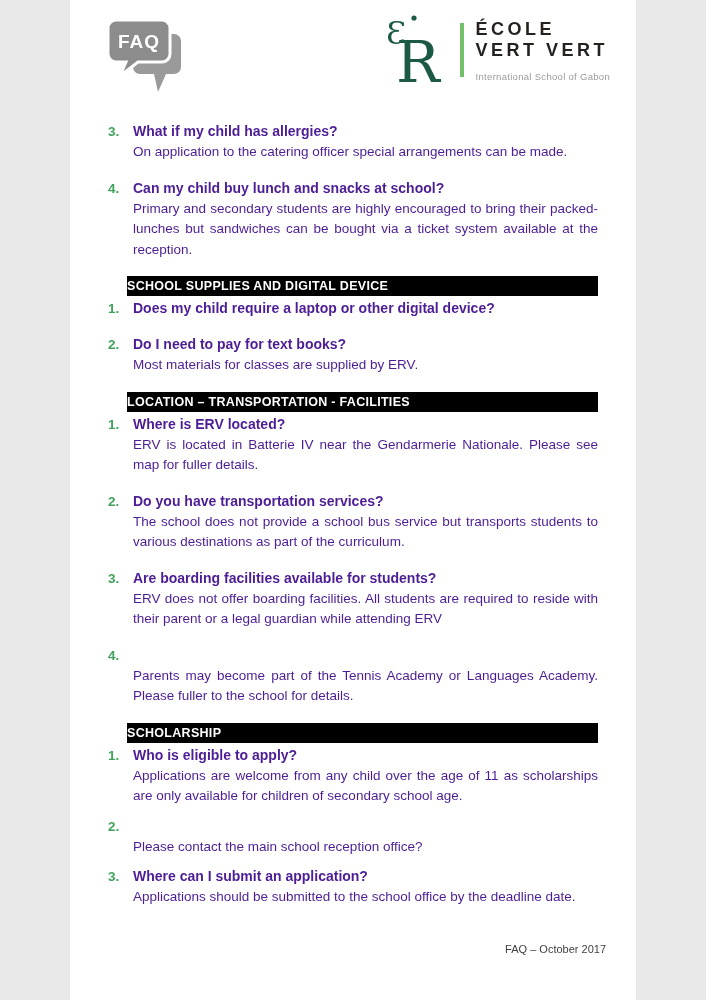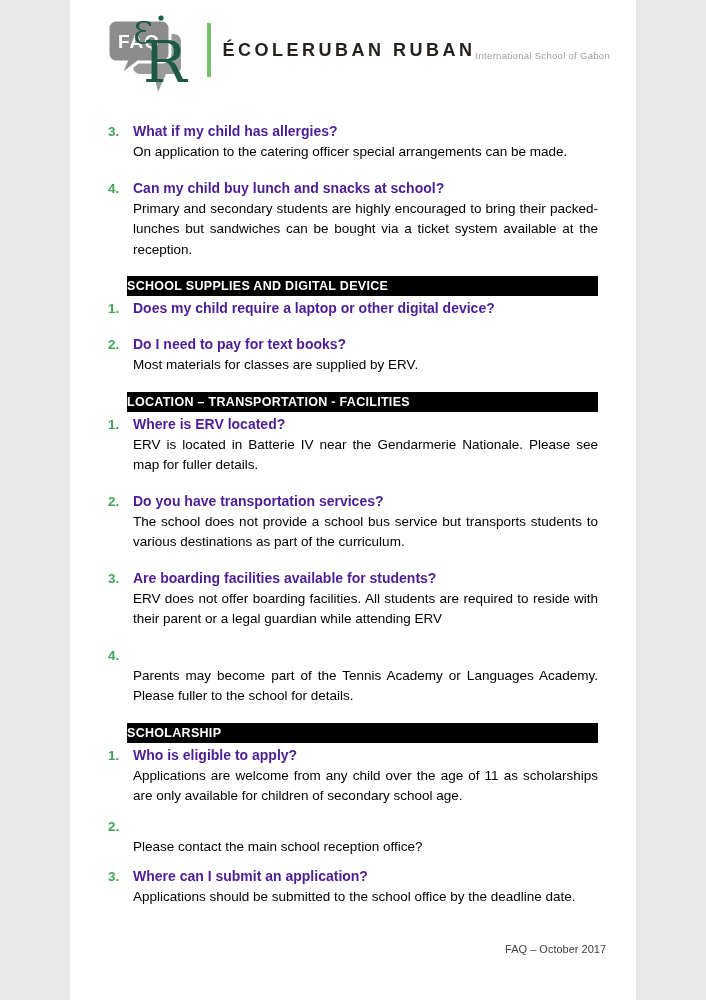--- a/index.html
+++ b/index.html
@@ -6,42 +6,42 @@
   .page {
     width:566px; height:1000px; margin:0 auto; background:#ffffff;
     position:relative; font-family:"Liberation Sans", sans-serif;
     color:#3f3f3f; overflow:hidden;
   }
   
   .header { position:relative; height:100px; }
   .faq-logo { position:absolute; left:36px; top:16px; width:80px; height:78px; }
   .erv-logo { position:absolute; right:26px; top:12px; display:flex; align-items:center; }
   .erv-divider { width:4px; height:54px; background:#72c069; margin:0 12px 0 10px; }
-  .erv-text { display:flex; flex-direction:row; }
+  .erv-text { display:flex; flex-direction:column; }
   .erv-line1, .erv-line2 {
     font-size:18px; font-weight:700; color:#25211e; letter-spacing:3.5px;
     line-height:21px; white-space:nowrap;
   }
   .erv-sub { font-size:9.5px; color:#9b9b9b; letter-spacing:0.3px; margin-top:10px; white-space:nowrap; }
   
   .content { padding:21px 38px 0 38px; }
   .bar {
     background:#000000; color:#ffffff; font-weight:700; font-size:12.5px;
     height:20px; line-height:20px; letter-spacing:0.3px;
     margin:16px 0 2px 19px;
   }
   .item { margin-bottom:15px; }
   .sec-tight .item { margin-bottom:9px; }
   .q-row { display:flex; }
   .num {
     width:25px; flex:0 0 25px; color:#41a35b; font-weight:700; font-size:13.5px; line-height:21px;
   }
   .q { color:#4c1d95; font-weight:700; font-size:14px; line-height:21px; }
   .a {
-    margin-left:25px; font-size:13.5px; line-height:20.5px; text-align:justify; color:#000000;
+    margin-left:25px; font-size:13.5px; line-height:20.5px; text-align:justify; color:#4c1d95;
   }
   
   .footer {
     position:absolute; right:30px; top:943px; font-size:11px; color:#3f3f3f;
   }
 </style>
 </head>
 <body>
 
 <div class="page">
@@ -58,21 +58,21 @@
 
     <div class="erv-logo">
       <svg width="66" height="76" viewBox="0 0 66 76">
         <circle cx="30" cy="6" r="2.6" fill="#1d5a45"></circle>
         <text x="2" y="32" font-family="DejaVu Serif, serif" font-size="32" fill="#1d5a45">Ɛ</text>
         <text x="12" y="70" font-family="DejaVu Serif, serif" font-size="58" fill="#1d5a45">R</text>
       </svg>
       <div class="erv-divider"></div>
       <div class="erv-text">
         <span class="erv-line1">ÉCOLE</span>
-        <span class="erv-line2">RUBAN RUBAN</span>
+        <span class="erv-line2">VERT VERT</span>
         <span class="erv-sub">International School of Gabon</span>
       </div>
     </div>
   </div>
 
   <div class="content">
 
     <div class="section">
       <div class="item">
         <div class="q-row">

